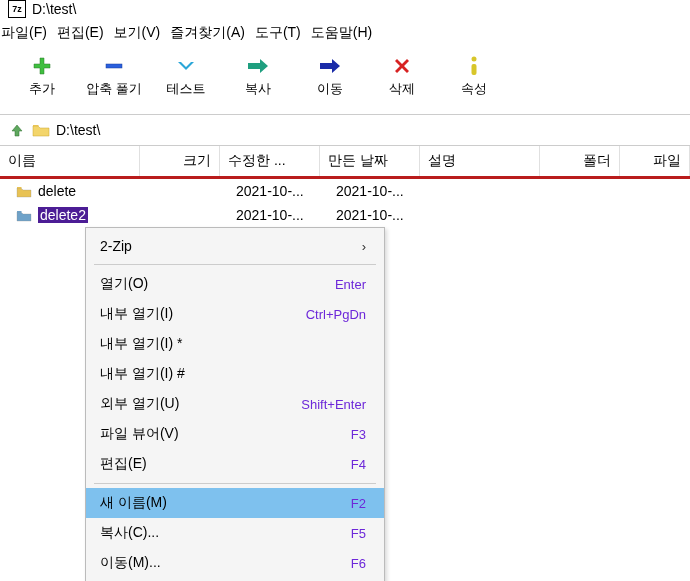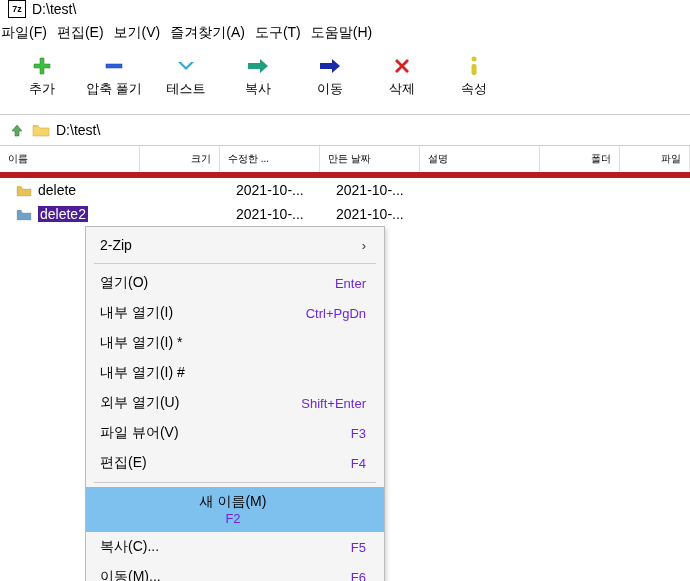--- a/index.html
+++ b/index.html
@@ -79,22 +79,22 @@
       outline: none;
     }
     .upbtn {
       width: 18px; height: 18px;
       display: flex;
       align-items: center;
       justify-content: center;
     }
     .listheader {
       display: flex;
-      border-bottom: 6px solid #b91c1c;
-      font-size: 10px;
+      border-bottom: 3px solid #b91c1c;
+      font-size: 14px;
     }
     .listheader .col {
       padding: 6px 8px;
       border-right: 1px solid #e0e0e0;
     }
     .col-name { width: 140px; }
     .col-size { width: 80px; text-align: right; }
     .col-modified { width: 100px; }
     .col-created { width: 100px; }
     .col-desc { flex: 1; }
@@ -141,21 +141,20 @@
     }
     .context-menu .citem {
       display: flex;
       justify-content: space-between;
       align-items: center;
       padding: 6px 18px 6px 14px;
       cursor: default;
     }
     .context-menu .citem.highlight {
       background: #7ec1ee;
-      flex-direction: column;
     }
     .context-menu .citem .shortcut {
       color: #6d28d9;
       font-size: 13px;
     }
     .context-menu .citem .sub {
       font-size: 13px;
       color: #333;
     }
     .context-menu .sep {

